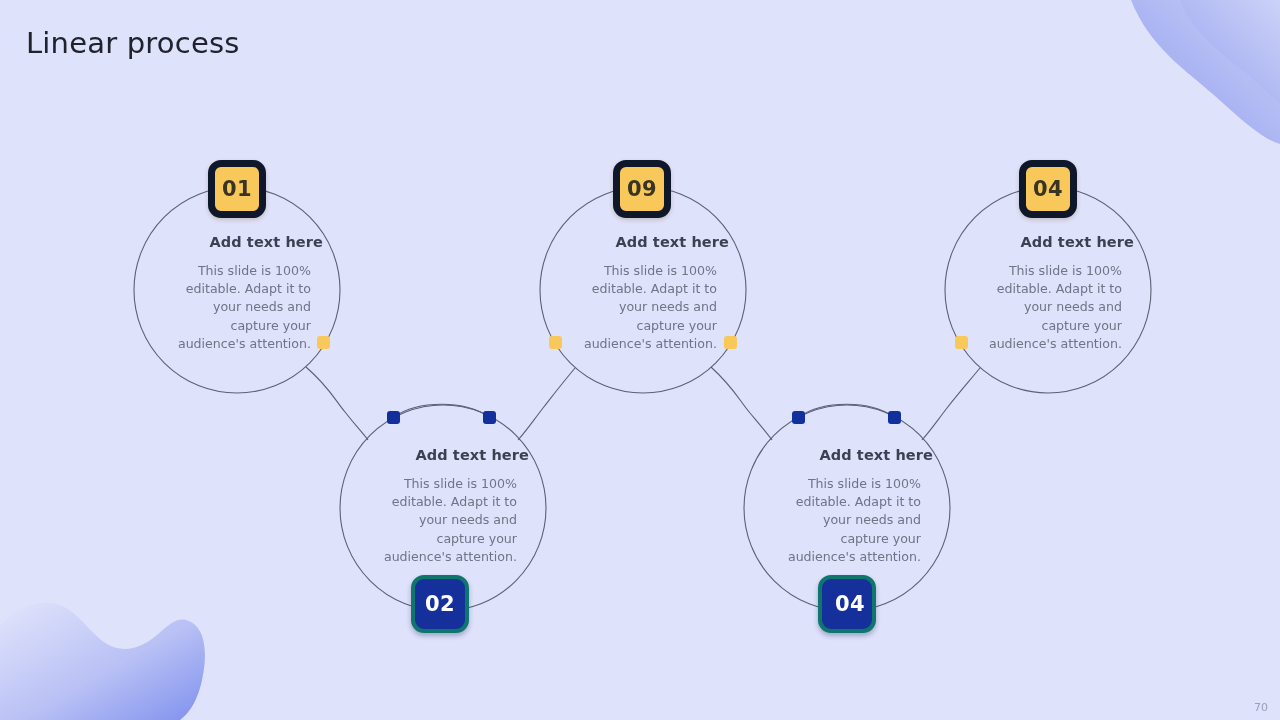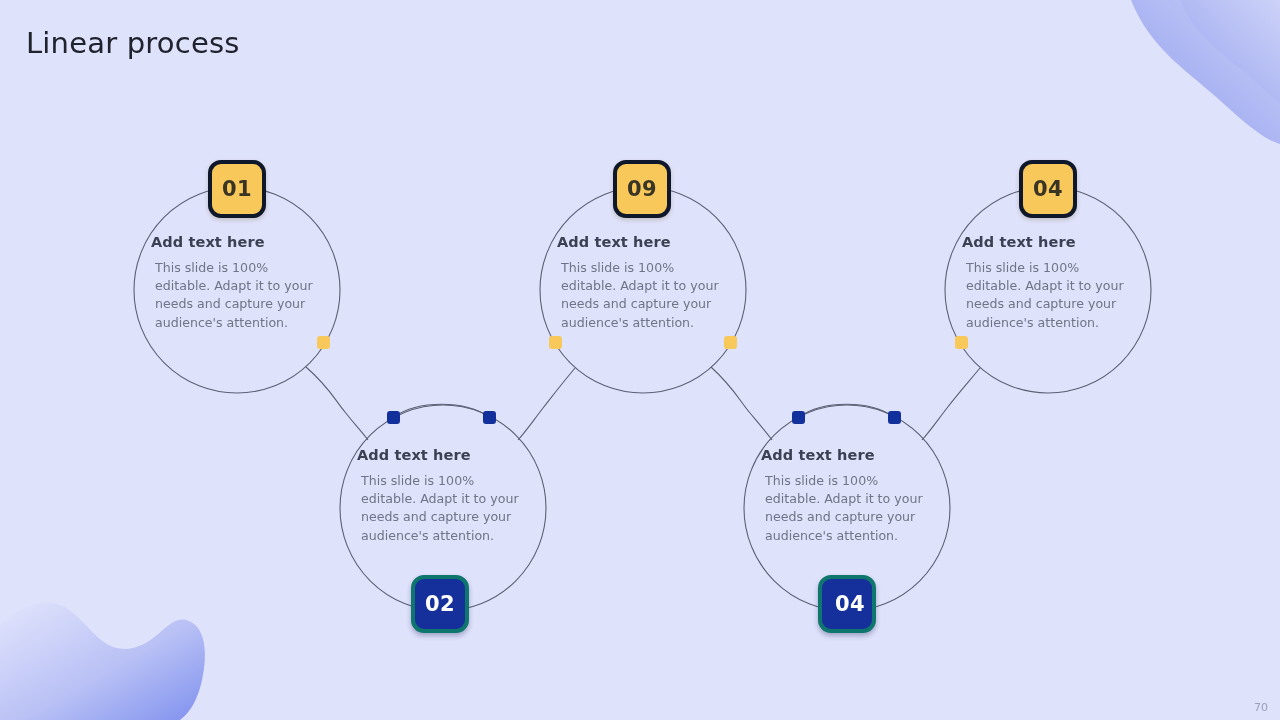--- a/index.html
+++ b/index.html
@@ -56,56 +56,56 @@
     height: 206px;
     border-radius: 50%;
     box-sizing: border-box;
     display: flex;
     flex-direction: column;
     align-items: center;
     justify-content: flex-start;
   }
   .node-body {
     width: 172px;
-    text-align: left;
+    text-align: right;
   }
   .node.top .node-body { margin-top: 47px; }
   .node.bottom .node-body { margin-top: 42px; }
 
   .node-heading {
     font-size: 14.5px;
     font-weight: bold;
     color: #3b4153;
     margin: 0 0 9px 0;
     letter-spacing: 0.1px;
   }
   .node-text {
     font-size: 12.6px;
     line-height: 18.2px;
     color: #6f7486;
-    margin: 4px;
+    margin: 12px;
   }
 
   
   .badge {
     position: absolute;
     width: 58px;
     height: 58px;
     border-radius: 13px;
     box-sizing: border-box;
     display: flex;
     align-items: center;
     justify-content: center;
     font-size: 21px;
     font-weight: bold;
     letter-spacing: 0.5px;
   }
   .badge.yellow {
     background: #f8c95a;
-    border: 4px solid #0f172a;
+    border: 7px solid #0f172a;
     color: #3a3424;
     box-shadow: 0 2px 4px rgba(90,70,10,0.22);
     text-align: center;
   }
   .badge.blue {
     background: #15309b;
     border: 4px solid #0f766e;
     color: #ffffff;
     box-shadow: 0 3px 5px rgba(15,25,80,0.30);
   }

